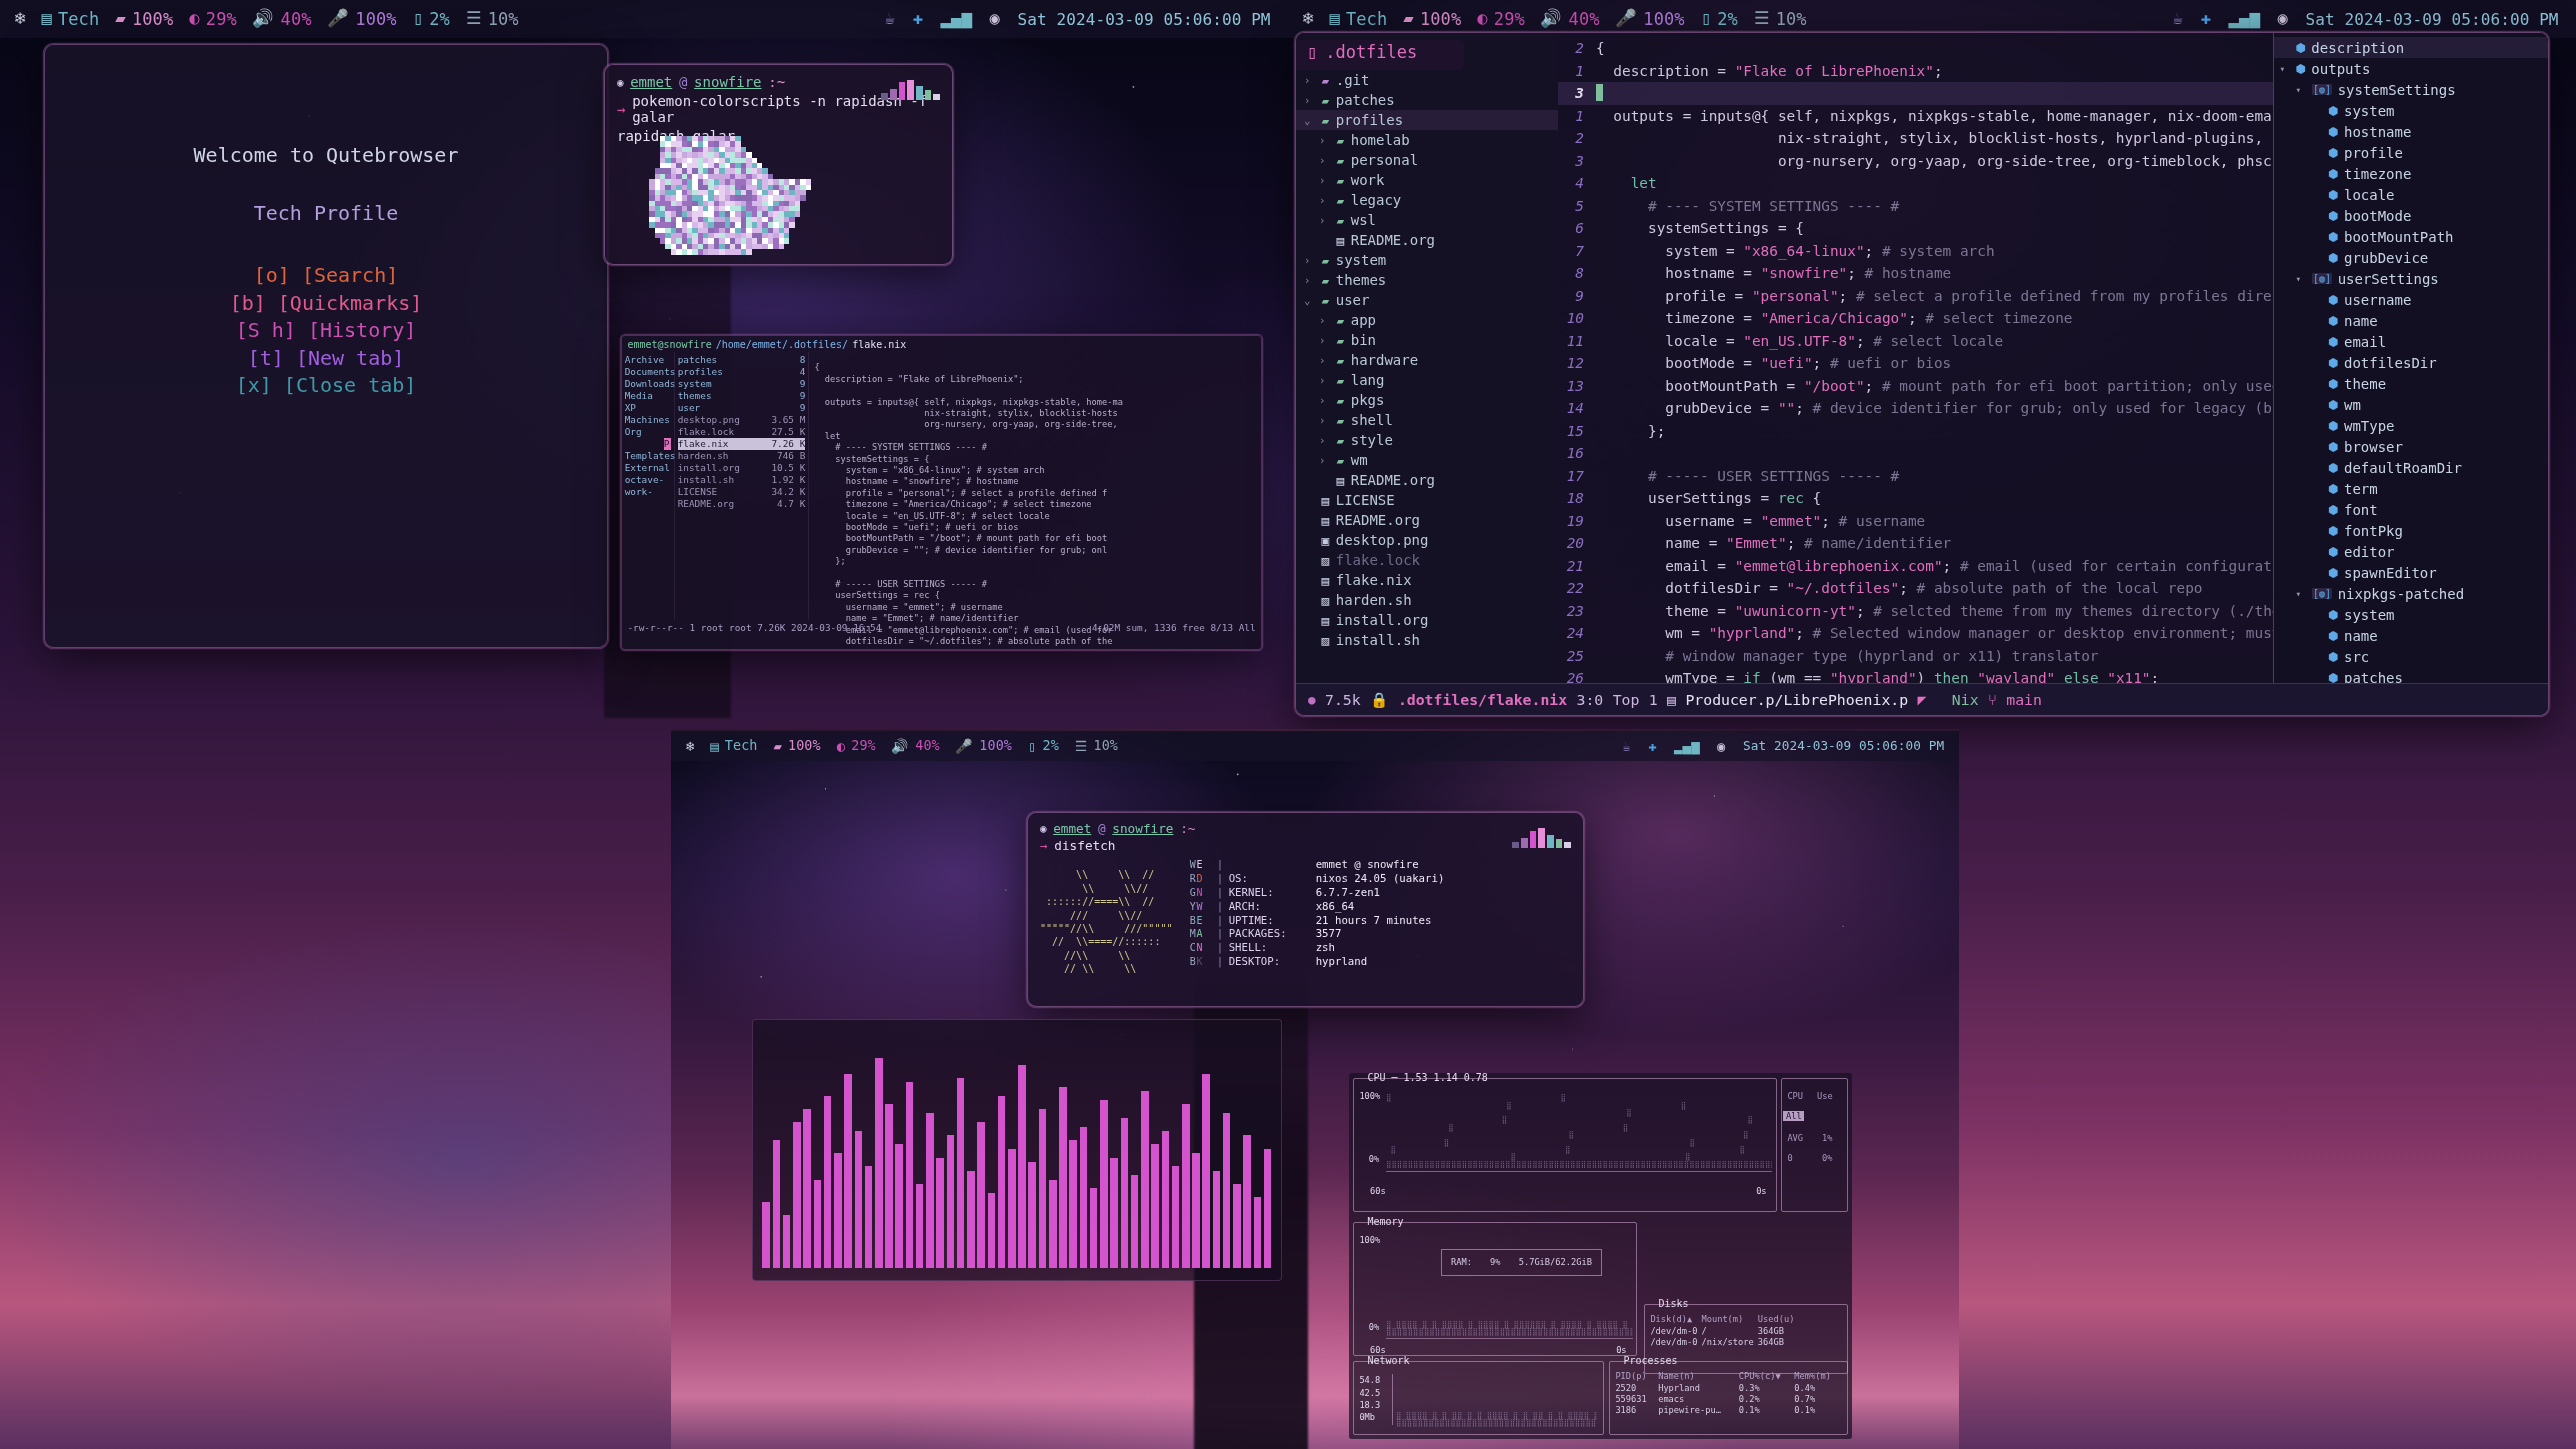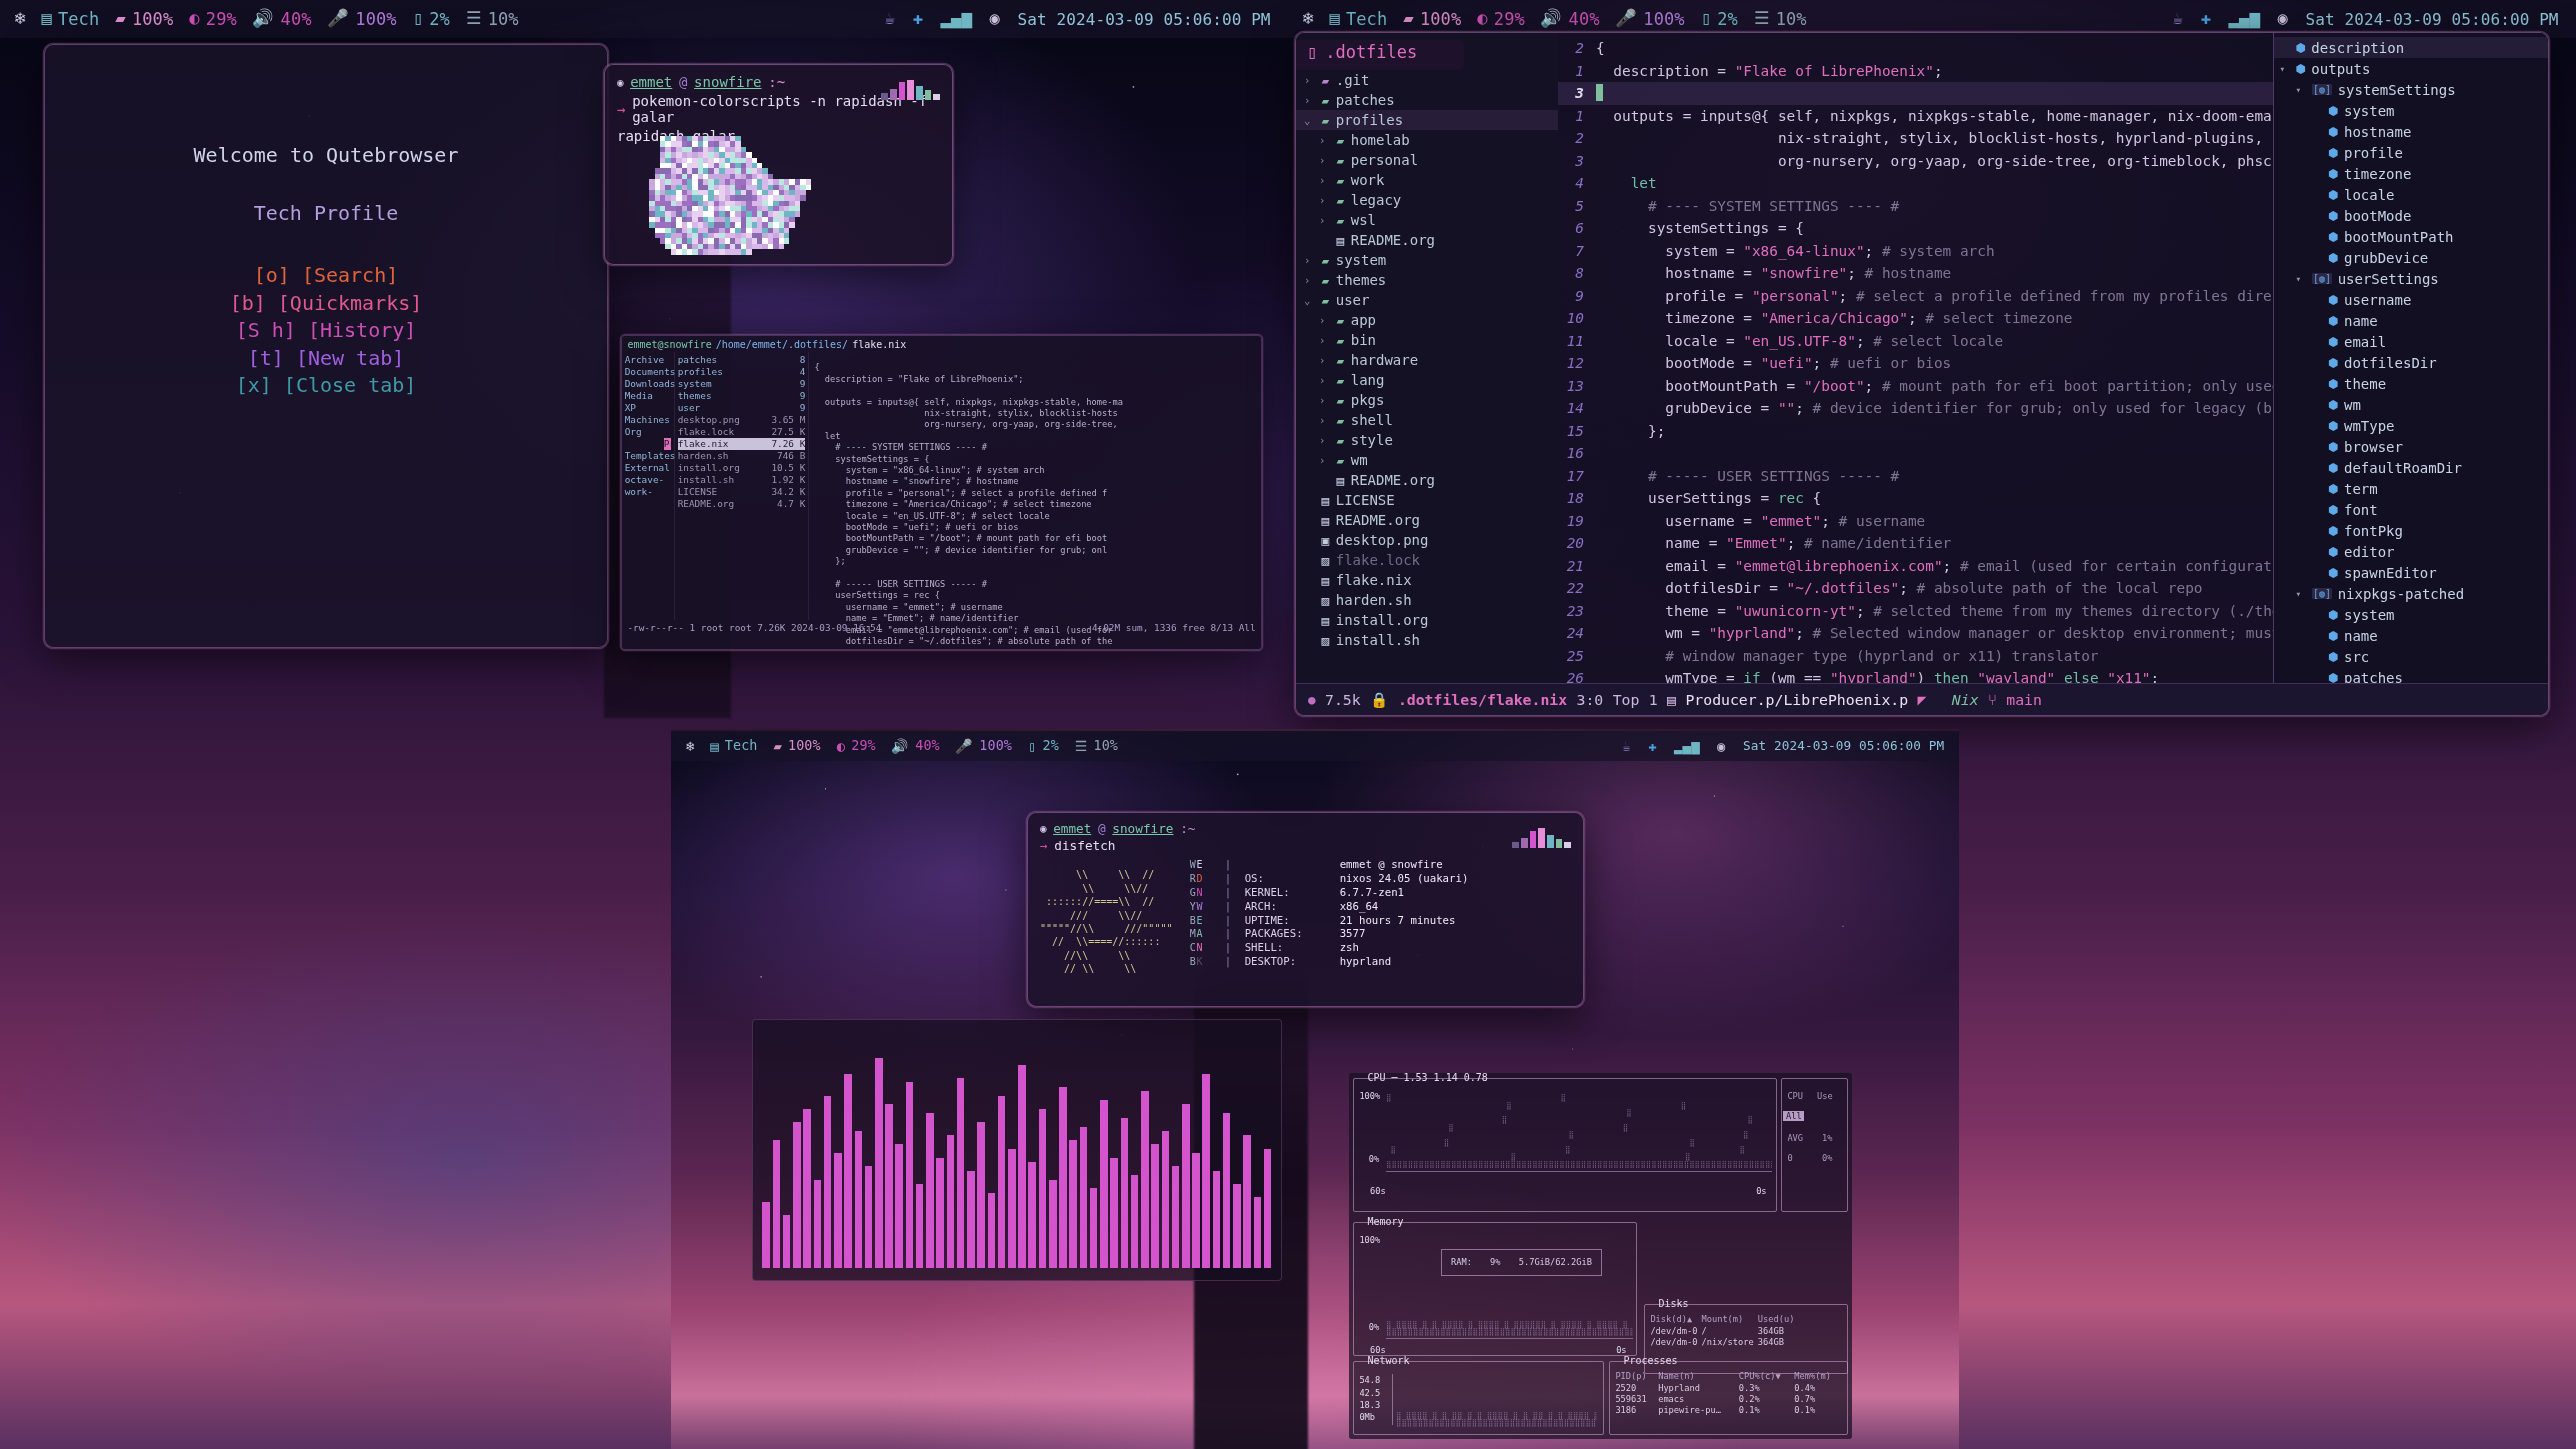--- a/index.html
+++ b/index.html
@@ -231,21 +231,21 @@
     display:flex; align-items:center; gap:9.4px;
     padding:0 12px; font-size:14.8px; color:#cbc3dd;
     border-top:0.7px solid rgba(150,110,190,.3);
   }
   .st-dot { color:#c06fc0; font-size:12.7px; }
   .st-size { color:#cbb7dd; }
   .st-lock { color:#e05a8e; }
   .st-file { color:#e06fbe; font-weight:bold; }
   .st-pos { color:#cbb7dd; }
   .st-prod { color:#e8e2f2; }
-  .st-nix { color:#7fbf9e;font-style:italic; }
+  .st-nix { color:#7fbf9e; }
   .st-branch { color:#e06fbe; }
 
   
   #mon2 {
     position:absolute; left:671px; top:729px; width:1288px; height:725px;
     overflow:hidden;
     background:
       radial-gradient(ellipse 470px 282px at 22% 20%, rgba(120,70,170,.5), transparent 70%),
       radial-gradient(ellipse 510px 282px at 78% 14%, rgba(175,80,160,.42), transparent 72%),
       radial-gradient(ellipse 604px 349px at 50% 94%, rgba(230,130,185,.34), transparent 72%),
@@ -258,21 +258,21 @@
   #fetchTerm {
     position:absolute; left:356px; top:81px; width:557px; height:195px;
     background: rgba(28,18,42,.86);
     border:1.3px solid rgba(195,135,200,.45);
     border-radius:9.4px;
     padding:8px 12px; color:#ddd5ea; font-size:12.7px;
   }
   .fetch-grid { display:flex; gap:17.4px; margin-top:5.4px; }
   .fetch-ascii { white-space:pre; font-size:10px; line-height:13.4px; color:#d2c98d; }
   .fetch-info { font-size:10.7px; line-height:13.8px; }
-  .fi-row { display:flex; align-items:center; gap:8px; height:13.8px; }
+  .fi-row { display:flex; align-items:center; gap:0; height:13.8px; }
   .fi-cc { width:27px; font-size:10px; letter-spacing:0.7px; }
   .fi-bar{ color:#8a7fae; margin-right:5.4px; }
   .fi-k { width:87px; color:#dcd2ee; }
   .fi-v { color:#efe9f8; }
 
   #eqWin {
     position:absolute; left:81px; top:288px; width:530px; height:262px;
     background: rgba(22,14,32,.72);
     border:0.7px solid rgba(170,110,180,.3);
     border-radius:4px;

